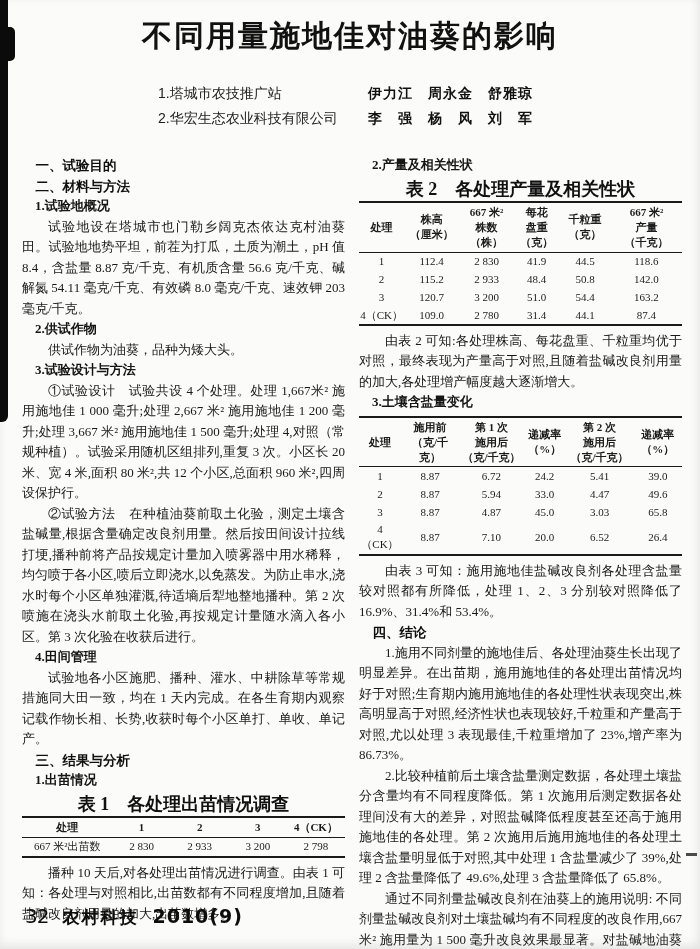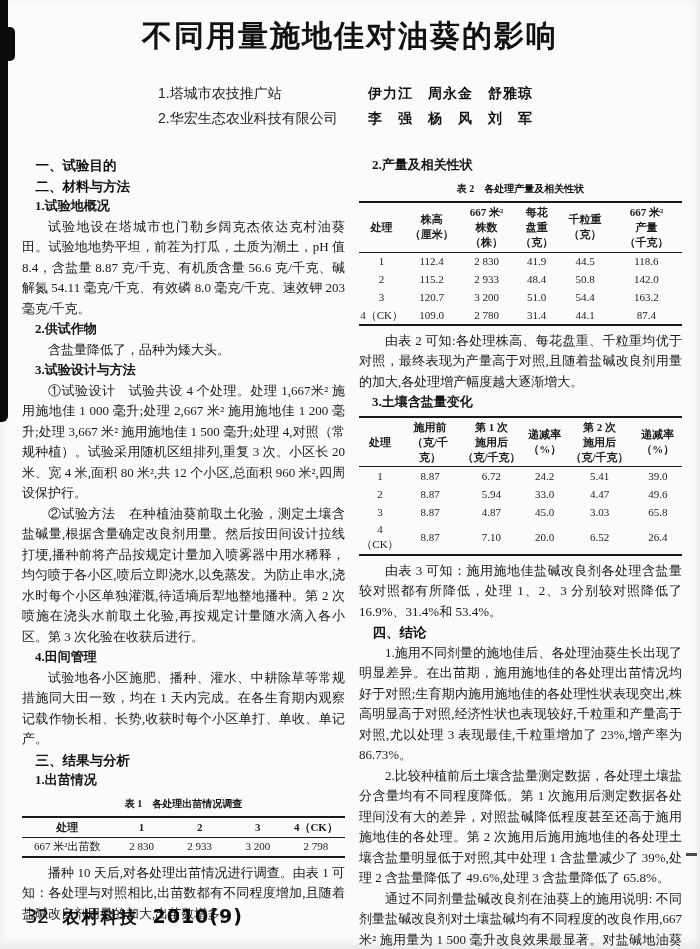--- a/index.html
+++ b/index.html
@@ -76,21 +76,21 @@
   .blk-p{
     text-indent:2em;
     margin:0;
     color:#191919;
   }
 
   .tbl{margin:3px 0 5px 0;}
   .tbl-caption{
     text-align:center;
     font-weight:700;
-    font-size:10px;
+    font-size:18px;
     margin:1px 0 2px 0;
     color:#111;
   }
   table.data-table{
     width:100%;
     border-collapse:collapse;
     font-size:11px;
     line-height:1.35;
     border-top:2px solid #1a1a1a;
     border-bottom:2px solid #1a1a1a;
@@ -145,21 +145,21 @@
       </div>
     </div>
 
   <div class="columns">
     <div class="col" id="col-left">
         <div class="blk-h1">一、试验目的</div>
         <div class="blk-h1">二、材料与方法</div>
         <div class="blk-h2">1.试验地概况</div>
         <div class="blk-p">试验地设在塔城市也门勒乡阔克杰依达克村油葵田。试验地地势平坦，前茬为打瓜，土质为潮土，pH 值 8.4，含盐量 8.87 克/千克、有机质含量 56.6 克/千克、碱解氮 54.11 毫克/千克、有效磷 8.0 毫克/千克、速效钾 203 毫克/千克。</div>
         <div class="blk-h2">2.供试作物</div>
-        <div class="blk-p">含盐量降低了，品种为矮大头。</div>
+        <div class="blk-p">供试作物为油葵，品种为矮大头。</div>
         <div class="blk-h2">3.试验设计与方法</div>
         <div class="blk-p">①试验设计　试验共设 4 个处理。处理 1,667米² 施用施地佳 1 000 毫升;处理 2,667 米² 施用施地佳 1 200 毫升;处理 3,667 米² 施用施地佳 1 500 毫升;处理 4,对照（常规种植）。试验采用随机区组排列,重复 3 次。小区长 20 米、宽 4 米,面积 80 米²,共 12 个小区,总面积 960 米²,四周设保护行。</div>
         <div class="blk-p">②试验方法　在种植油葵前取土化验，测定土壤含盐碱量,根据含量确定改良剂用量。然后按田间设计拉线打埂,播种前将产品按规定计量加入喷雾器中用水稀释，均匀喷于各小区,喷后立即浇水,以免蒸发。为防止串水,浇水时每个小区单独灌溉,待适墒后犁地整地播种。第 2 次喷施在浇头水前取土化验,再按规定计量随水滴入各小区。第 3 次化验在收获后进行。</div>
         <div class="blk-h2">4.田间管理</div>
         <div class="blk-p">试验地各小区施肥、播种、灌水、中耕除草等常规措施同大田一致，均在 1 天内完成。在各生育期内观察记载作物长相、长势,收获时每个小区单打、单收、单记产。</div>
         <div class="blk-h1">三、结果与分析</div>
         <div class="blk-h2">1.出苗情况</div>
         <div class="tbl">
           <div class="tbl-caption">表 1　各处理出苗情况调查</div>
           <table class="data-table">

